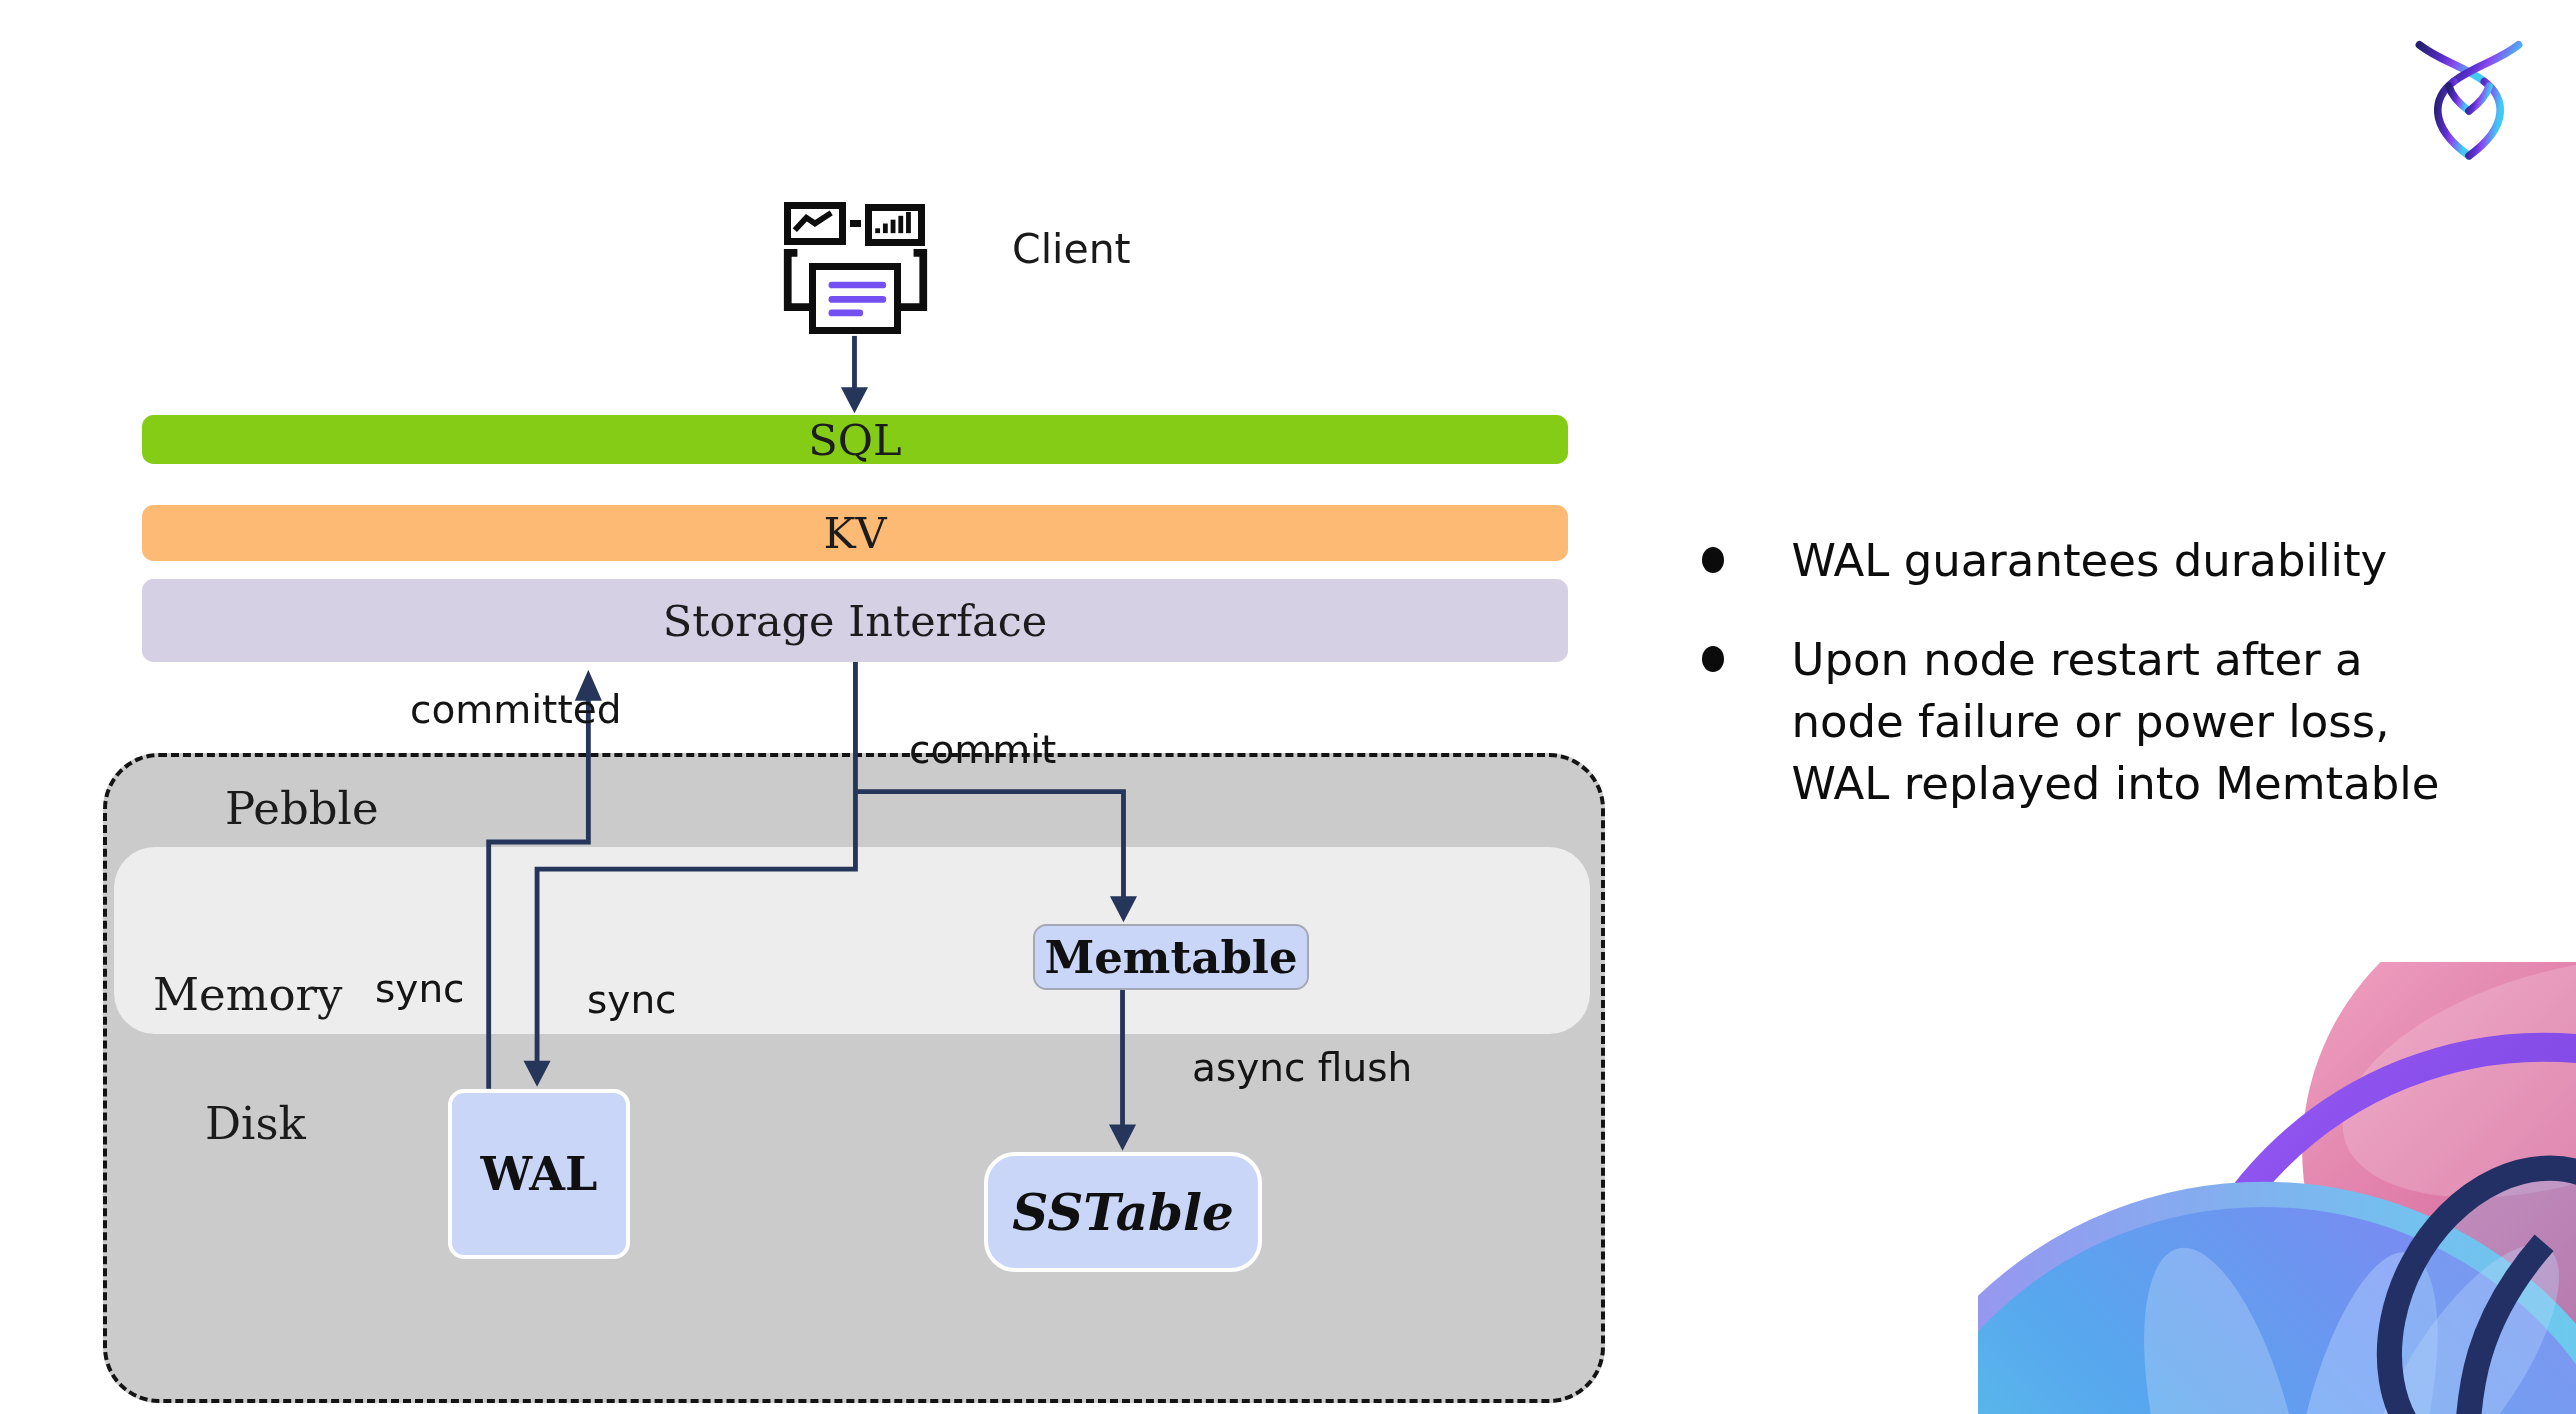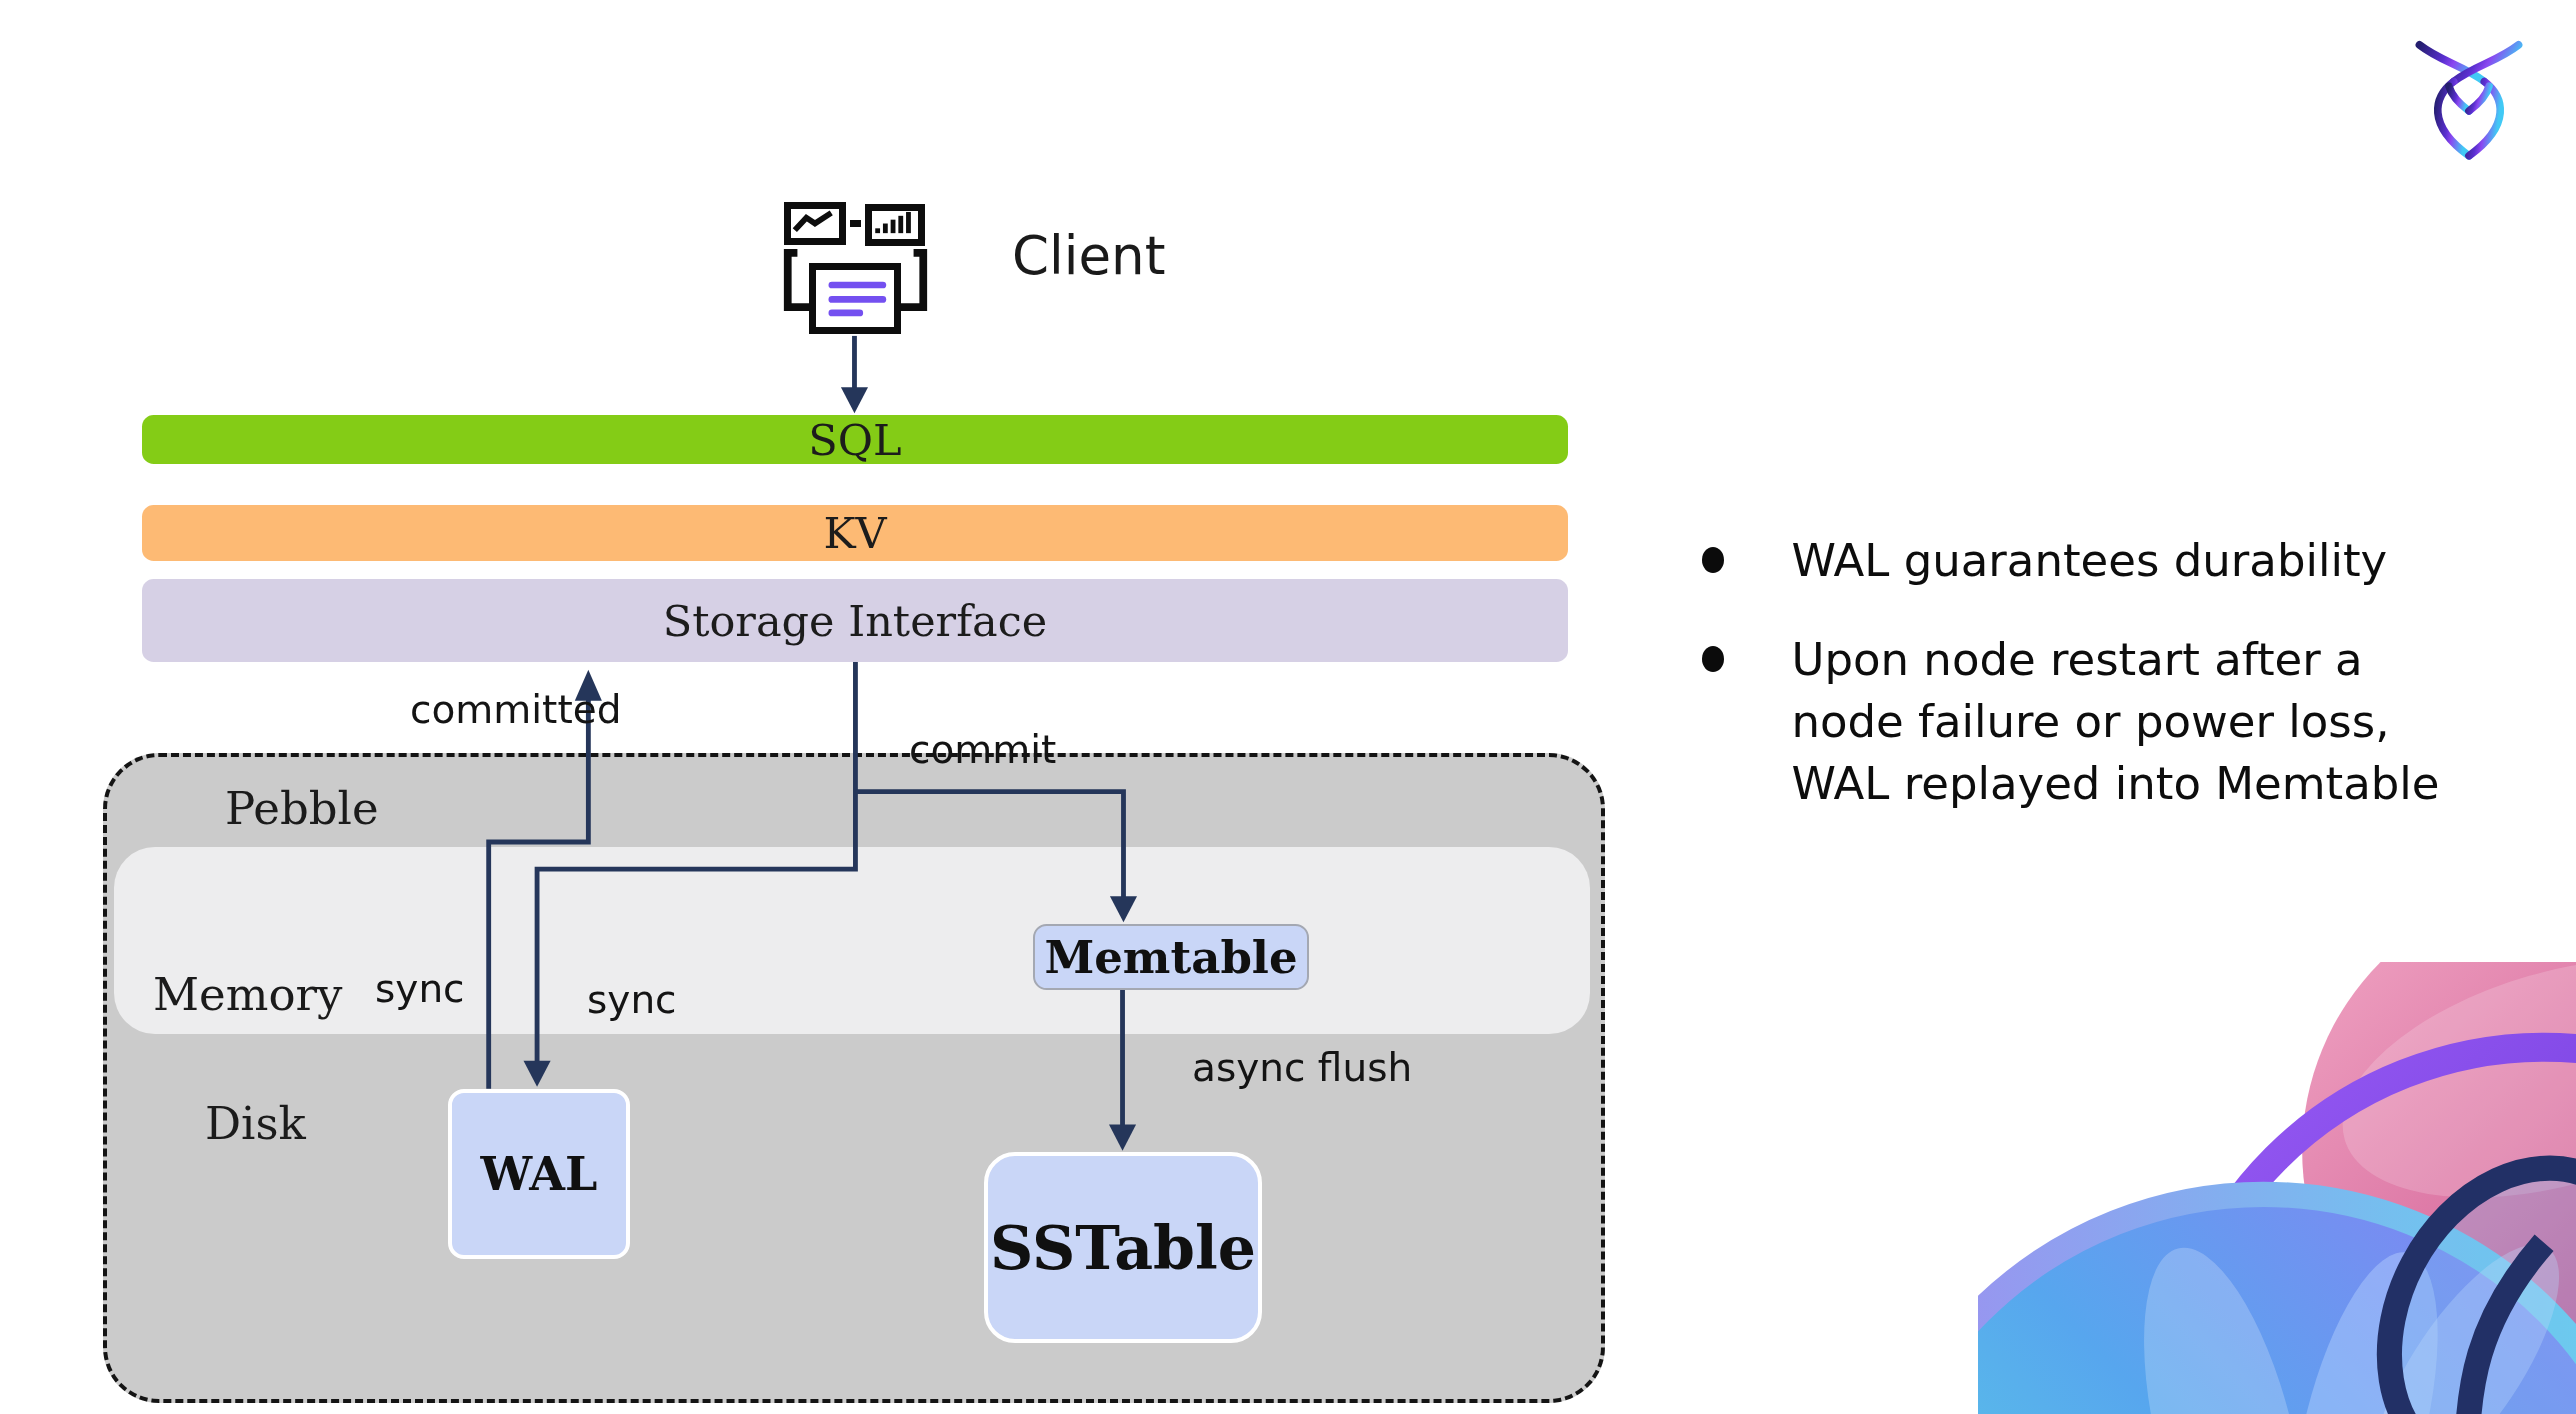--- a/index.html
+++ b/index.html
@@ -12,21 +12,21 @@
   
   .title{
     left:29px;top:21px;width:1355px;
     font-family:"Liberation Sans",sans-serif;font-weight:900;
     font-size:101px;letter-spacing:-1.9px;color:#0a0a0a;
   }
 
   
   .cicon-frame{position:absolute;background:#ffffff;border:7.7px solid #0d0d0d;box-sizing:border-box;}
   .cicon-dash{position:absolute;background:#0d0d0d;}
-  .client-label{left:1012px;top:225px;font-size:53px;color:#1a1a1a;}
+  .client-label{left:1012px;top:225px;font-size:41px;color:#1a1a1a;}
 
   
   .bar{
     left:142px;width:1426px;border-radius:11.6px;
     display:flex;align-items:center;justify-content:center;
     font-family:"DejaVu Serif",serif;font-size:43px;color:#1c1c1c;
   }
   .bar-sql{top:415px;height:49px;background:#84cc16;}
   .bar-kv{top:505px;height:56px;background:#fdba74;}
   .bar-storage{top:579px;height:83px;background:#d6d0e5;}
@@ -57,21 +57,21 @@
   .lbl-async{left:1192px;top:1045px;}
 
   
   .node{
     display:flex;align-items:center;justify-content:center;
     font-family:"DejaVu Serif",serif;font-weight:700;color:#101010;
     box-sizing:border-box;background:#c9d6f7;
   }
   .node-wal{left:448px;top:1089px;width:182px;height:170px;border:4.8px solid #ffffff;border-radius:16px;font-size:46px;}
   .node-memtable{left:985px;top:924px;width:276px;height:66px;border:2.9px solid #a4a8b2;border-radius:13.5px;font-size:45px;margin-left:48px;}
-  .node-sstable{left:984px;top:1152px;width:278px;height:191px;border:4.8px solid #ffffff;border-radius:31px;font-size:60px;}
+  .node-sstable{left:984px;top:1152px;width:278px;height:120px;border:4.8px solid #ffffff;border-radius:31px;font-size:50px;font-style:italic;}
 
   
   .bullets{left:1686px;top:530px;width:832px;}
   .bullet{display:flex;align-items:flex-start;}
   .bullet + .bullet{margin-top:37px;}
   .bullet .dot{
     flex:0 0 auto;width:22px;height:26px;border-radius:50%;
     background:#0b0b0b;margin:16.5px 68px 0 15.5px;
   }
   .bullet .btxt{

